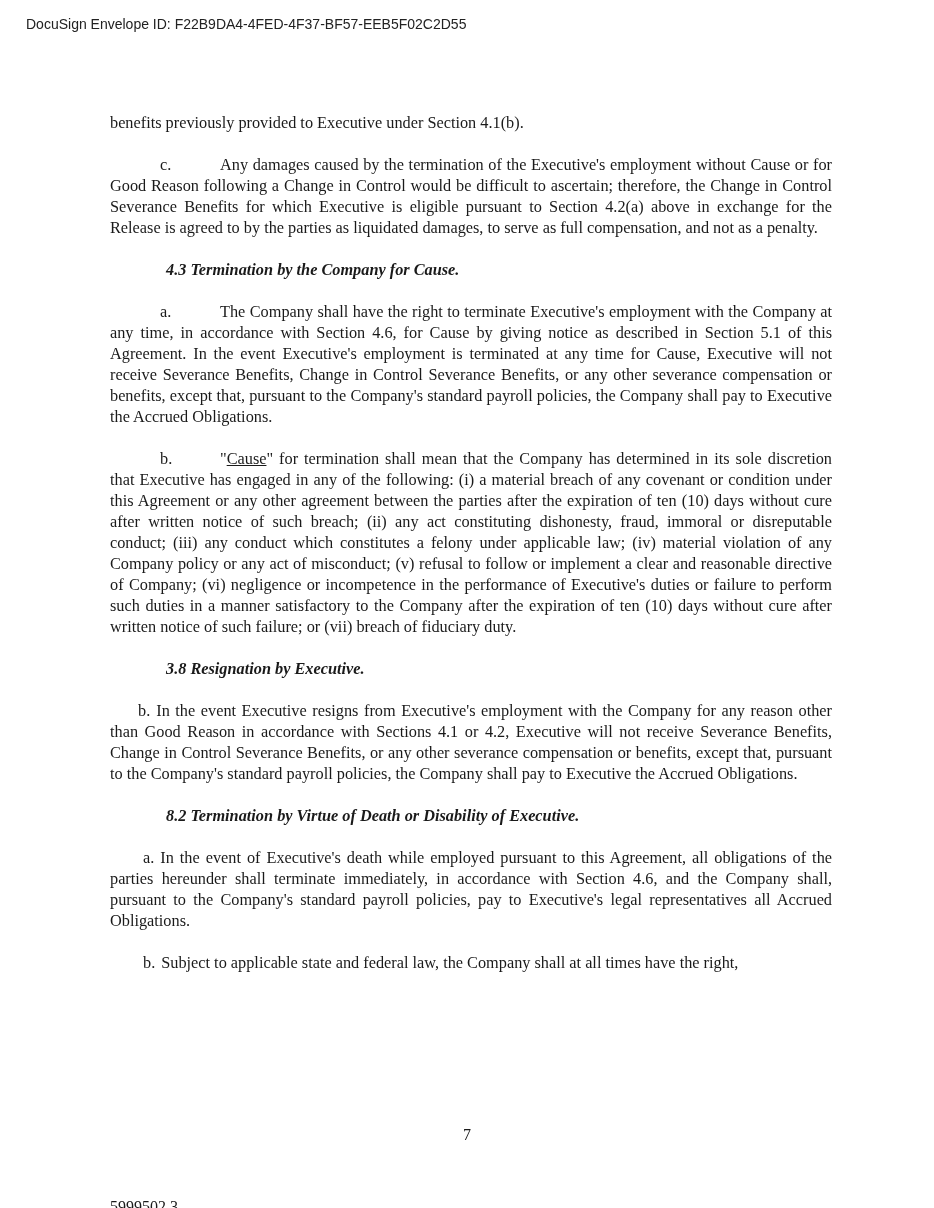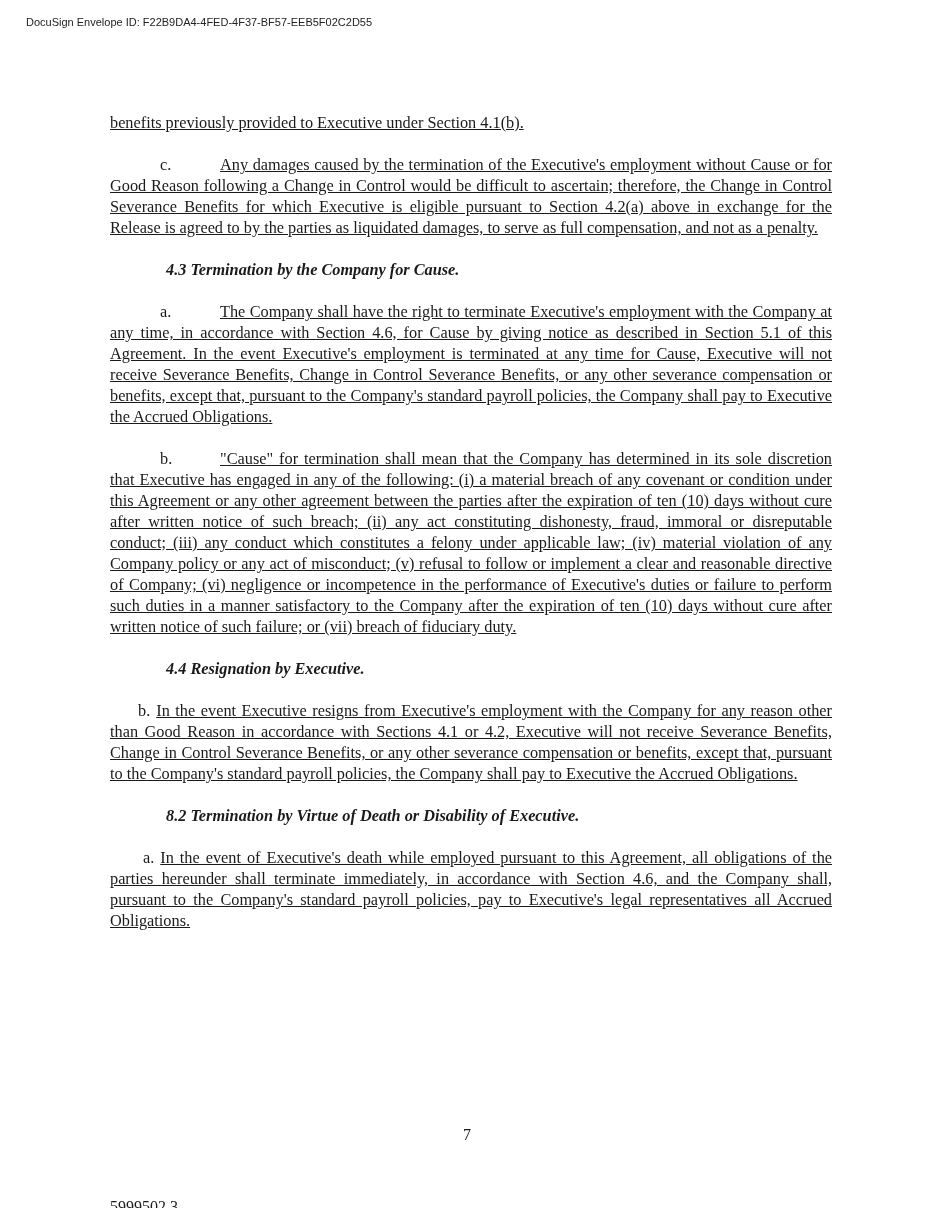--- a/index.html
+++ b/index.html
@@ -2,28 +2,28 @@
 <html><head>
   <meta charset="utf-8">
   <style>
     html, body { margin: 0; padding: 0; background: #ffffff; }
     body {
       width: 934px; height: 1208px; position: relative; overflow: hidden;
       color: #1a1a1a;
     }
     .envelope {
       position: absolute; left: 26px; top: 16px;
-      font-family: "Liberation Sans", sans-serif; font-size: 11px; color: #222;
+      font-family: "Liberation Sans", sans-serif; font-size: 14px; color: #222;
     }
     .page {
       position: absolute; left: 110px; top: 112px; width: 726px;
       font-family: "Liberation Serif", serif; font-size: 16.3px; line-height: 21px;
       color: #1a1a1a;
     }
-    .p { text-align: justify; margin: 0 4px 21px 0; text-decoration: underline; }
+    .p { text-align: justify; margin: 0 4px 21px 0; }
     .heading {
       font-style: italic; font-weight: bold; margin: 16px 0 21px 56px;
     }
     .lbl { display: inline-block; }
     .lbl-wide { margin-left: 50px; width: 60px; }
     .lbl-b44 { margin-left: 28px; margin-right: 6px; }
     .lbl-45 { margin-left: 33px; margin-right: 6px; }
     .u { text-decoration: underline; }
     .pagenum {
       position: absolute; left: 0; width: 934px; top: 1126px; text-align: center;
@@ -49,29 +49,32 @@
   <p class="heading">4.3  Termination by the Company for Cause.</p>
 
   <p class="p">
     <span class="lbl lbl-wide">a.</span><span>The Company shall have the right to terminate Executive's employment with the Company at any time, in accordance with Section 4.6, for Cause by giving notice as described in Section 5.1 of this Agreement. In the event Executive's employment is terminated at any time for Cause, Executive will not receive Severance Benefits, Change in Control Severance Benefits, or any other severance compensation or benefits, except that, pursuant to the Company's standard payroll policies, the Company shall pay to Executive the Accrued Obligations.</span>
   </p>
 
   <p class="p">
     <span class="lbl lbl-wide">b.</span><span>"</span><span class="u">Cause</span><span>" for termination shall mean that the Company has determined in its sole discretion that Executive has engaged in any of the following: (i) a material breach of any covenant or condition under this Agreement or any other agreement between the parties after the expiration of ten (10) days without cure after written notice of such breach; (ii) any act constituting dishonesty, fraud, immoral or disreputable conduct; (iii) any conduct which constitutes a felony under applicable law; (iv) material violation of any Company policy or any act of misconduct; (v) refusal to follow or implement a clear and reasonable  directive of Company; (vi) negligence or incompetence in the performance  of Executive's  duties  or failure to perform  such  duties  in a manner satisfactory to the Company after the expiration of ten (10) days without cure after written notice of such failure; or (vii) breach of fiduciary duty.</span>
   </p>
 
-  <p class="heading">4.4 Resignation  by Executive.</p>
+  <p class="heading">3.8 Resignation  by Executive.</p>
 
 
   <p class="p">
     <span class="lbl lbl-b44">b.</span><span>In the event Executive resigns from Executive's employment with the Company for any reason other than Good Reason in accordance with Sections 4.1 or 4.2, Executive will not receive Severance Benefits, Change in Control Severance Benefits, or any other severance compensation or benefits, except that, pursuant to the Company's standard payroll policies, the Company shall pay to Executive the Accrued Obligations.</span>
   </p>
 
   <p class="heading">8.2   Termination by Virtue of Death or Disability of Executive.</p>
 
   <p class="p">
     <span class="lbl lbl-45">a.</span><span>In the event of Executive's death while employed pursuant to this Agreement, all obligations of the parties hereunder shall terminate immediately, in accordance with Section 4.6, and the Company shall, pursuant to the Company's standard payroll policies, pay to Executive's legal representatives all Accrued Obligations.</span>
   </p>
 
+  <p class="p">
+    <span class="lbl lbl-45">b.</span><span>Subject to applicable state and federal law, the Company shall at all times have the right,</span>
+  </p>
 </div>
 
 <div class="pagenum">7</div>
 <div class="docid">5999502.3</div>
 
 </body></html>

